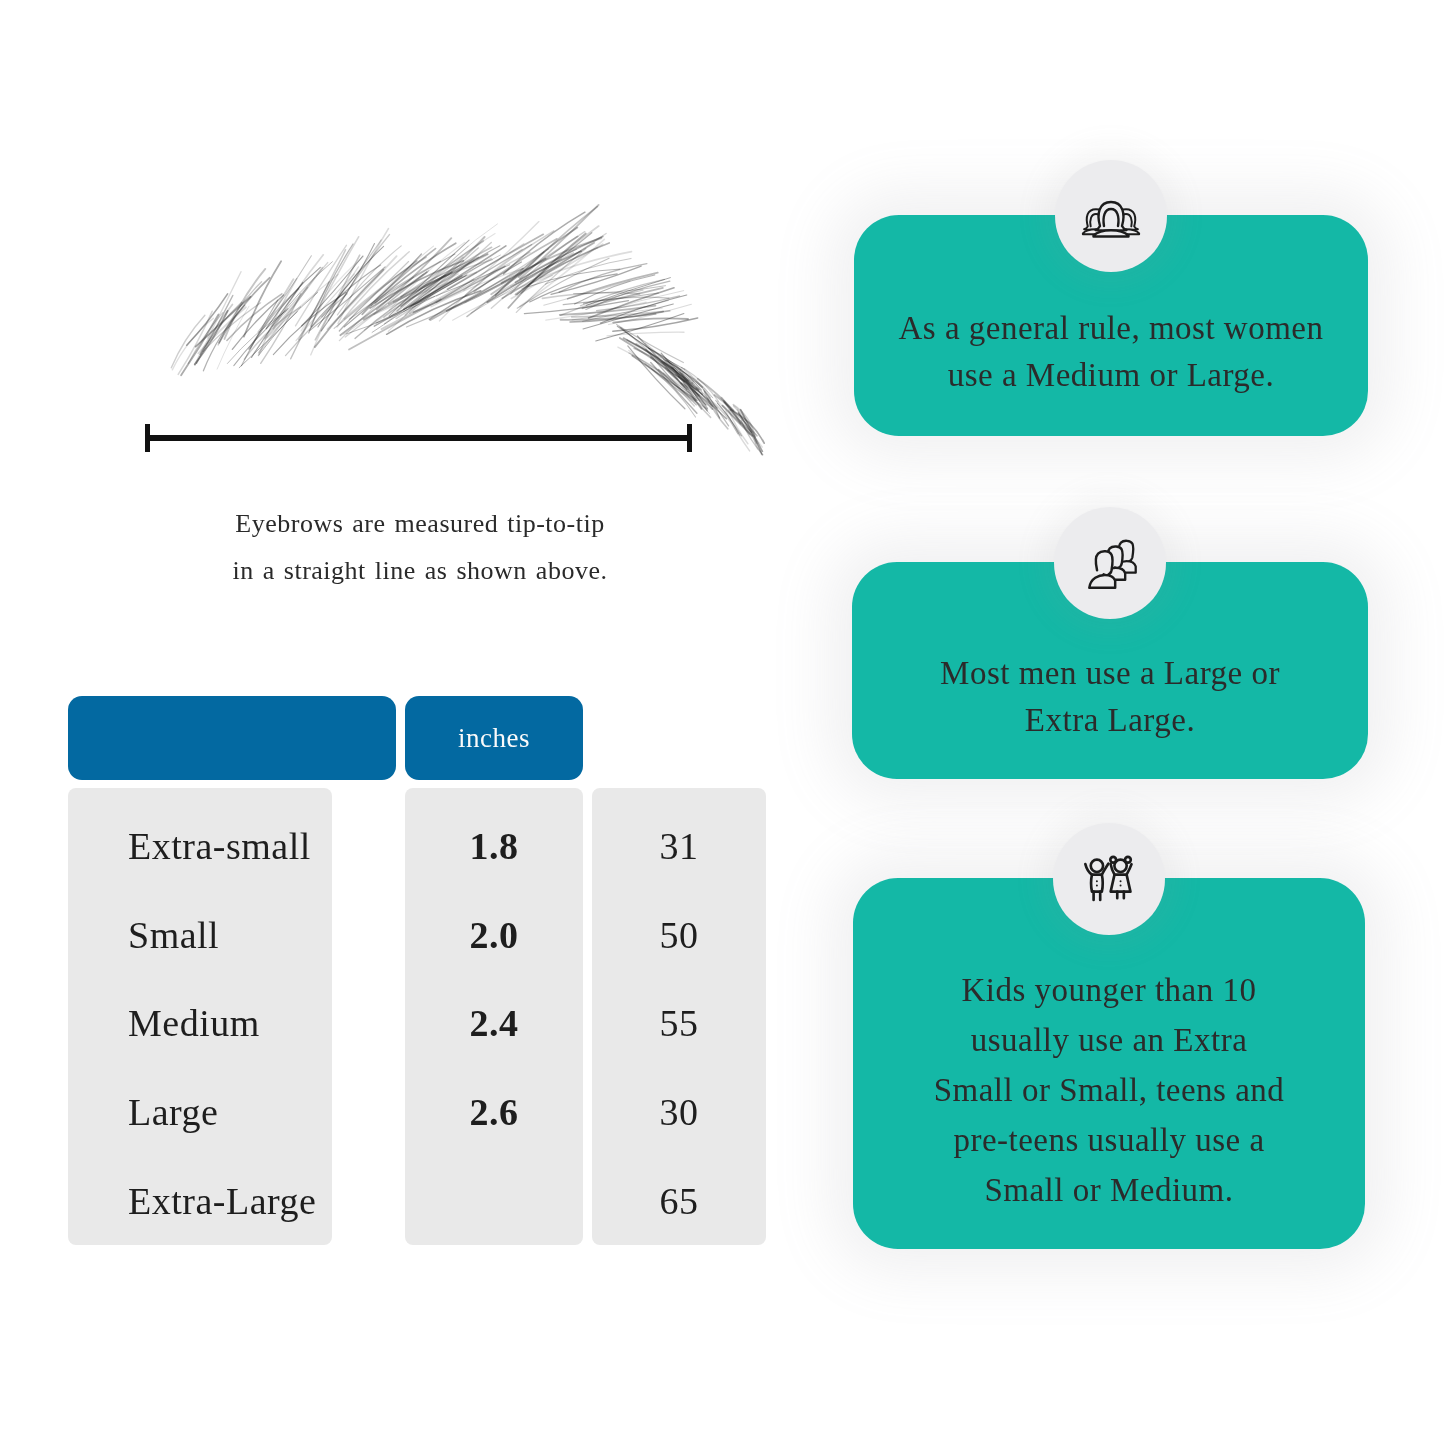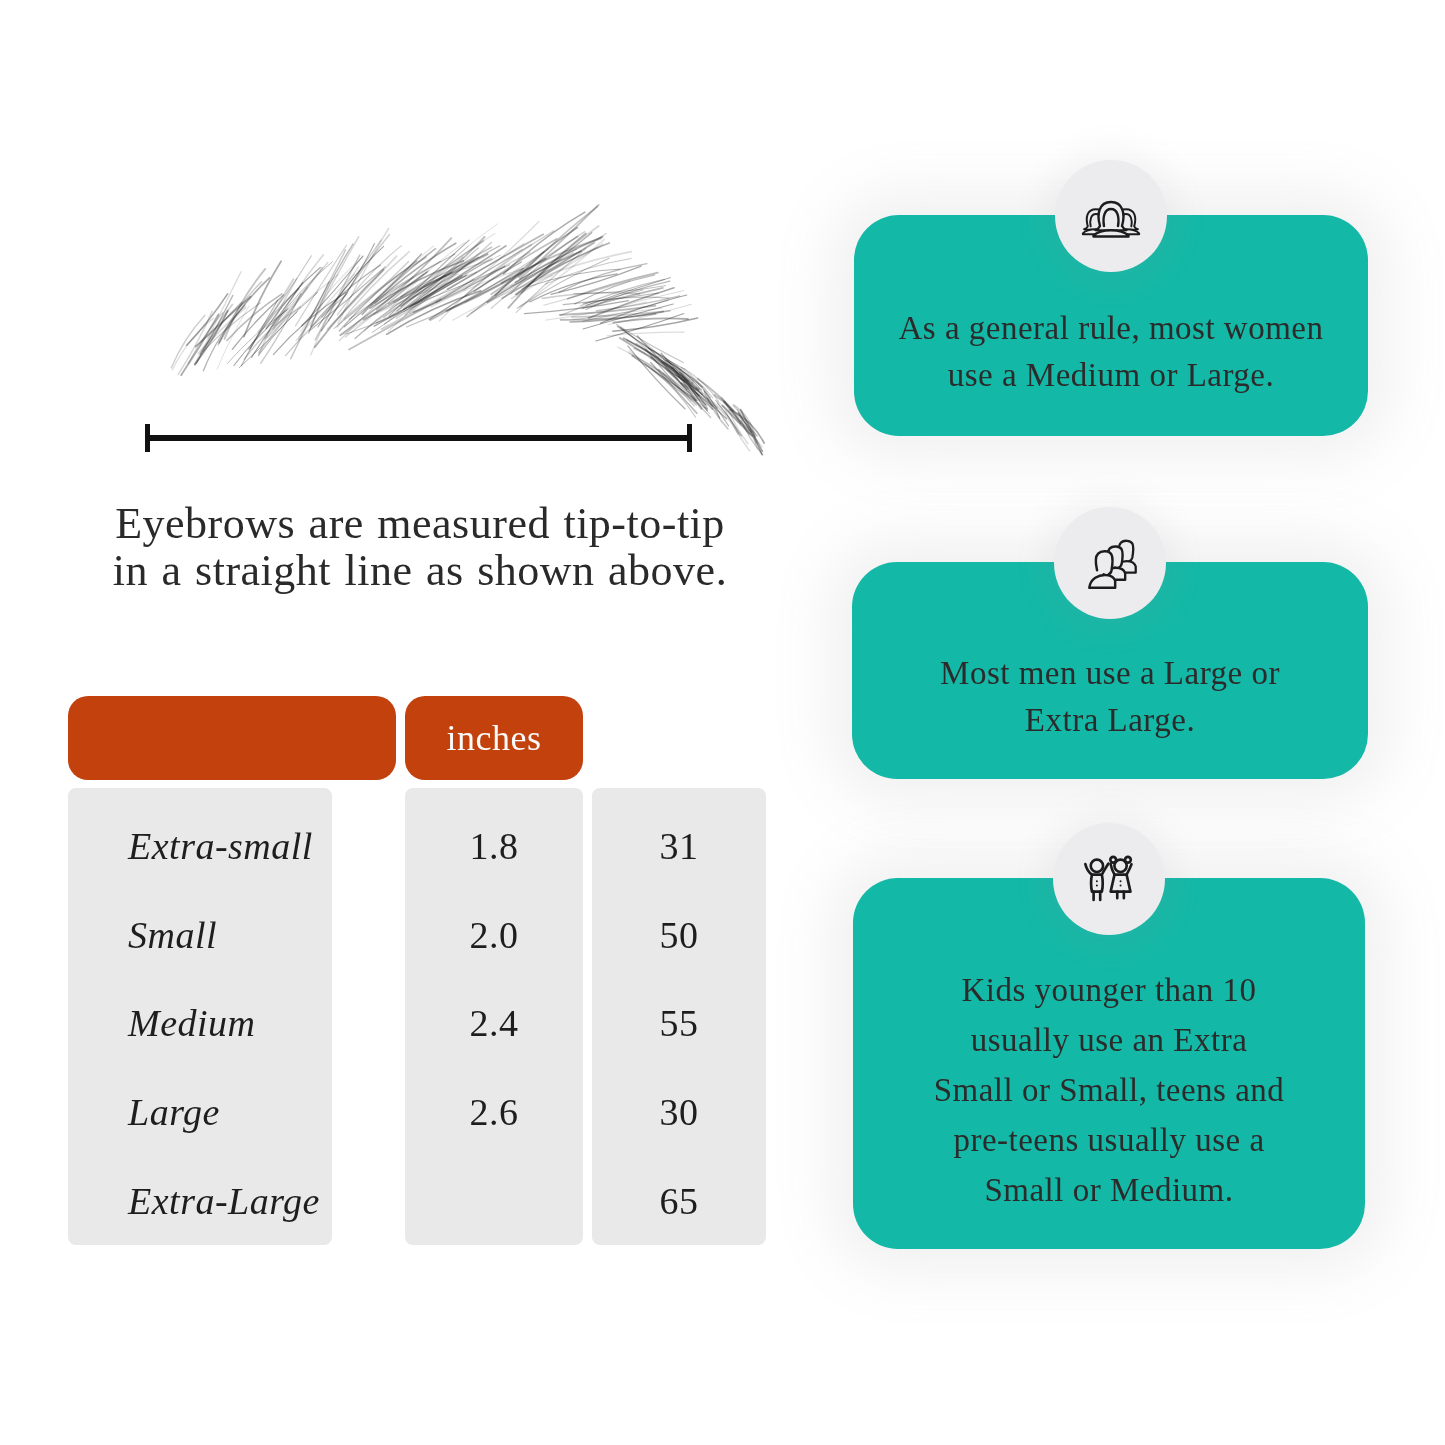--- a/index.html
+++ b/index.html
@@ -9,35 +9,35 @@
   
   .brow-fig{position:absolute;left:115px;top:240px;width:600px;height:165px;}
   .brow-fig svg{overflow:visible;display:block;}
 
   .measure-line{position:absolute;left:145px;top:424px;width:547px;height:28px;
                 display:flex;align-items:center;}
   .measure-line .tick{width:5px;height:28px;background:#111;}
   .measure-line .bar{flex:1;height:6px;background:#111;}
 
   .caption{position:absolute;left:70px;top:500px;width:700px;margin:0;
-           text-align:center;font-size:44px;line-height:47px;letter-spacing:.5px;
+           text-align:center;font-size:26px;line-height:47px;letter-spacing:.5px;
            word-spacing:2px;color:#2a2a2a;white-space:pre-line;}
 
   
-  .thead-box{position:absolute;height:84px;top:696px;background:#c2410c;border-radius:20px;
+  .thead-box{position:absolute;height:84px;top:696px;background:#0369a1;border-radius:14px;
              display:flex;align-items:center;justify-content:center;
-             color:#fafafa;font-size:36px;letter-spacing:.5px;}
+             color:#fafafa;font-size:27px;letter-spacing:.5px;}
   .th1{left:68px;width:328px;}
   .th2{left:405px;width:178px;}
   .th3{left:592px;width:174px;}
 
   .tcol{position:absolute;top:788px;height:457px;background:#e9e9e9;border-radius:8px;
         display:flex;flex-direction:column;padding-top:14px;box-sizing:border-box;}
-  .tc1{left:68px;width:264px;font-style:italic;}
-  .tc2{left:405px;width:178px;}
+  .tc1{left:68px;width:264px;}
+  .tc2{left:405px;width:178px;font-weight:bold;}
   .tc3{left:592px;width:174px;}
   .tcell{height:88.6px;display:flex;align-items:center;justify-content:center;
          font-size:38px;letter-spacing:.5px;color:#1e1e1e;}
   .tc1 .tcell{justify-content:flex-start;padding-left:60px;}
 
   
   .card{position:absolute;background:#14b8a6;border-radius:45px;
         box-shadow:0 0 55px 25px rgba(148,148,158,0.13);}
   .card1{left:854px;top:215px;width:514px;height:221px;}
   .card2{left:852px;top:562px;width:516px;height:217px;}

